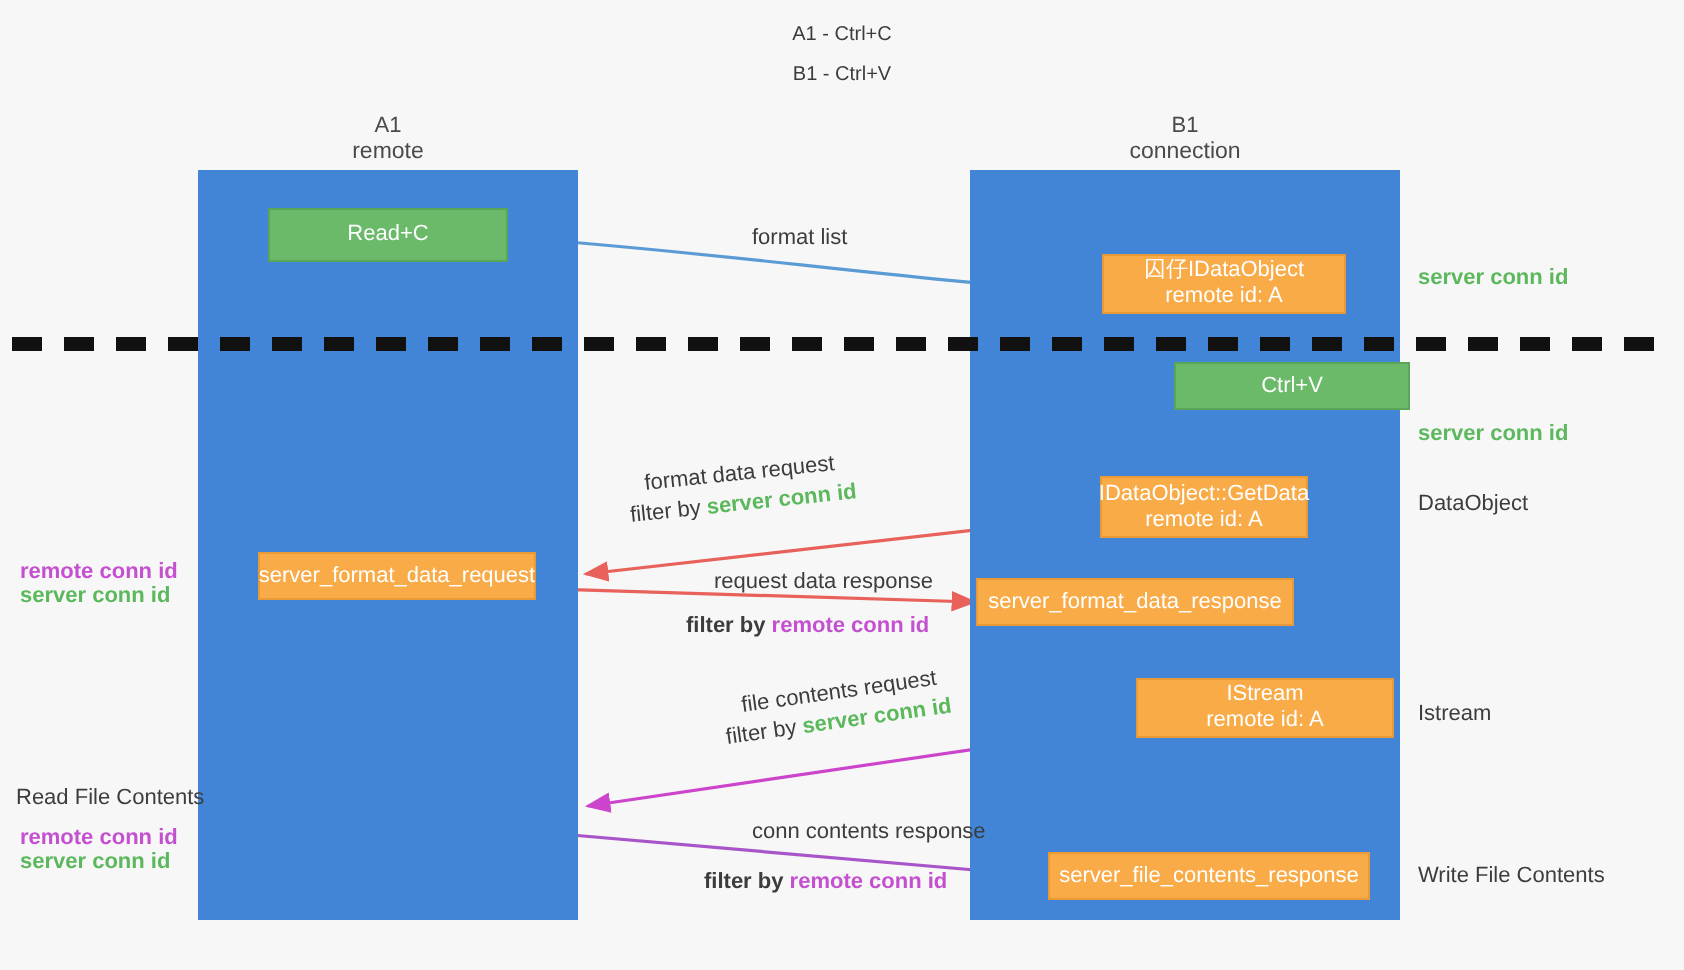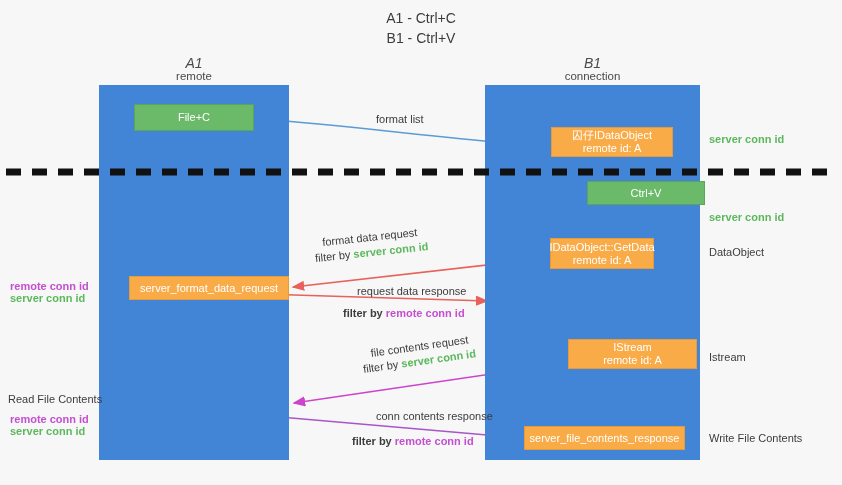--- a/index.html
+++ b/index.html
@@ -17,41 +17,41 @@
     position:absolute;left:0;top:0;width:842px;height:485px;
     pointer-events:none;
   }
   #svg-fg{z-index:6;}
   #svg-bg{z-index:1;}
 
   
   .title{
     position:absolute;left:0;top:8px;width:842px;
     text-align:center;
-    font-size:14px;color:#3c3c3c;line-height:20px;
+    font-size:10px;color:#3c3c3c;line-height:20px;
   }
 
   
   .lane{
     position:absolute;top:85px;height:375px;
     background:#4285d6;
     z-index:2;
   }
   .lane.a{left:99px;width:190px;}
   .lane.b{left:485px;width:215px;}
 
   .lane-head{
     position:absolute;
     text-align:center;
     font-size:11.5px;color:#4a4a4a;line-height:13px;
     z-index:3;
   }
   .lane-head.a{left:99px;top:57px;width:190px;}
   .lane-head.b{left:485px;top:57px;width:215px;}
-  .lane-head .big{font-size:14px;font-style:italic;}
+  .lane-head .big{font-size:11px;}
 
   
   .box{
     position:absolute;
     display:flex;align-items:center;justify-content:center;
     text-align:center;
     color:#ffffff;
     font-size:11px;
     line-height:13px;
     z-index:5;
@@ -134,41 +134,44 @@
     <path d="M612,196 L612,238" stroke="#111111" stroke-width="2.2" fill="none" marker-end="url(#ar-black)"></path>
 
     <path d="M645,272 L688,335" stroke="#111111" stroke-width="2.2" fill="none" marker-end="url(#ar-black)"></path>
   </svg>
 
   <svg id="svg-fg" viewBox="0 0 842 485">
     <path d="M6,172 L836,172" stroke="#111111" stroke-width="7" stroke-dasharray="15 11" stroke-linecap="butt" fill="none"></path>
   </svg>
 
   <div class="box green" style="left:134px;top:104px;width:120px;height:27px;">
-    <span>File+C</span>
+    <span>Read+C</span>
   </div>
 
   <div class="box orange" style="left:551px;top:127px;width:122px;height:30px;flex-direction:column;">
     <span>囚仔IDataObject</span>
     <span>remote id: A</span>
   </div>
 
   <div class="box green" style="left:553px;top:181px;width:118px;height:24px;margin-left:34px;">
     <span>Ctrl+V</span>
   </div>
 
   <div class="box orange" style="left:550px;top:238px;width:104px;height:31px;flex-direction:column;">
     <span>IDataObject::GetData</span>
     <span>remote id: A</span>
   </div>
 
-  <div class="box orange" style="left:129px;top:276px;width:160px;height:24px;">
+  <div class="box orange" style="left:129px;top:276px;width:139px;height:24px;">
     <span>server_format_data_request</span>
   </div>
 
+  <div class="box orange" style="left:488px;top:289px;width:159px;height:24px;">
+    <span>server_format_data_response</span>
+  </div>
 
   <div class="box orange" style="left:568px;top:339px;width:129px;height:30px;flex-direction:column;">
     <span>IStream</span>
     <span>remote id: A</span>
   </div>
 
 
   <div class="box orange" style="left:524px;top:426px;width:161px;height:24px;">
     <span>server_file_contents_response</span>
   </div>

